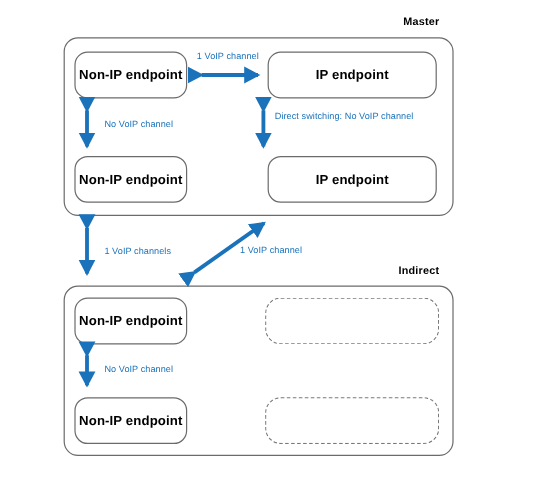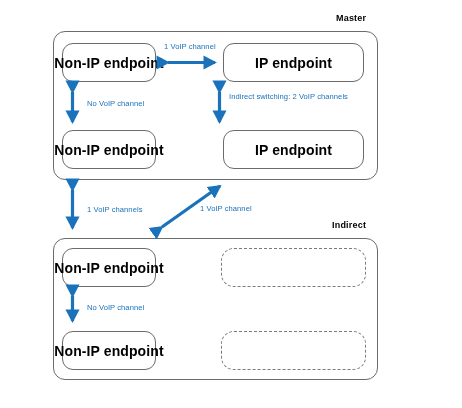--- a/index.html
+++ b/index.html
@@ -38,21 +38,21 @@
   }
   .endpoint {
     position: absolute;
     border: 1.4px solid #6b6b6b;
     border-radius: 11px;
     background: #ffffff;
     box-sizing: border-box;
     display: flex;
     align-items: center;
     justify-content: center;
-    font-size: 14px;
+    font-size: 11px;
     font-weight: bold;
     color: #000000;
     letter-spacing: 0.1px;
     white-space: nowrap;
   }
   .endpoint.empty {
     border: 1.5px dashed #7a7a7a;
     border-radius: 13px;
   }
   .arrow-label {
@@ -136,21 +136,21 @@
     <line x1="162" y1="227" x2="220" y2="186" stroke="#1a72bb" stroke-width="3.2" marker-start="url(#ah)" marker-end="url(#ah)"></line>
 
     <line x1="72.5" y1="296" x2="72.5" y2="321" stroke="#1a72bb" stroke-width="3.2" marker-start="url(#ah)" marker-end="url(#ah)"></line>
   </svg>
 
   <div class="arrow-label" style="left:164px; top:42px;">1 VoIP channel</div>
 
   <div class="arrow-label" style="left:87px; top:99px;">No VoIP channel</div>
 
   <div class="arrow-label" style="left:229px; top:92px;">
-    <div>Indirect switching: 2 VoIP channels</div>
+    <div>Direct switching: No VoIP channel</div>
   </div>
 
   <div class="arrow-label" style="left:87px; top:205px;">1 VoIP channels</div>
 
   <div class="arrow-label" style="left:200px; top:204px;">1 VoIP channel</div>
 
   <div class="arrow-label" style="left:87px; top:303px;">No VoIP channel</div>
 
 </div>
 

